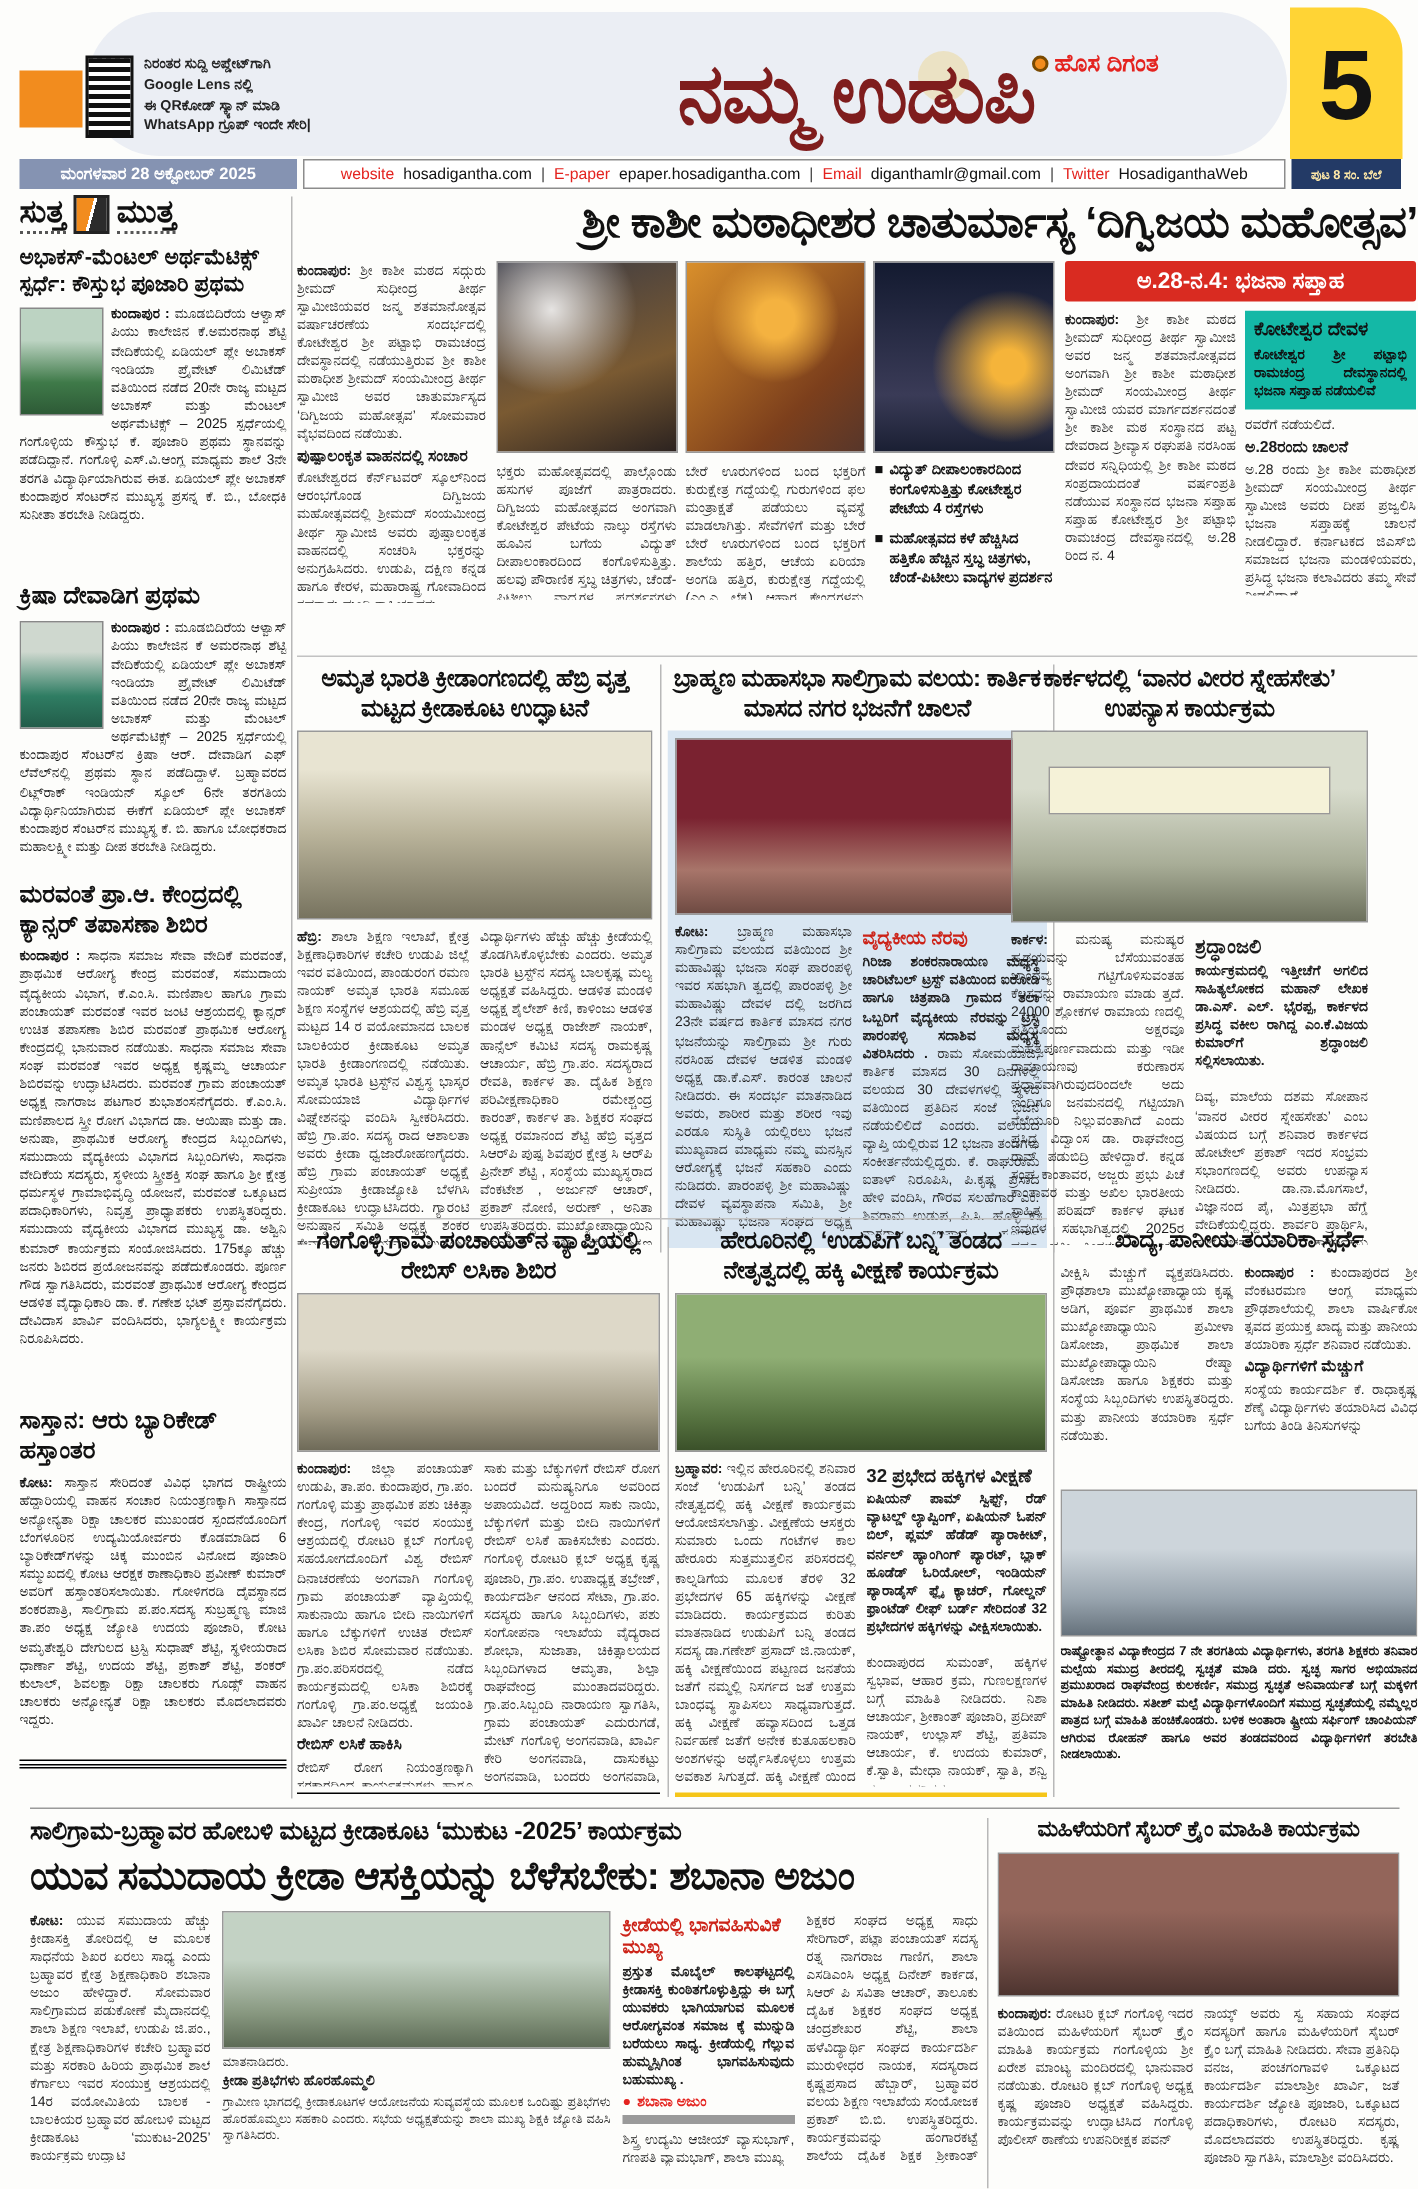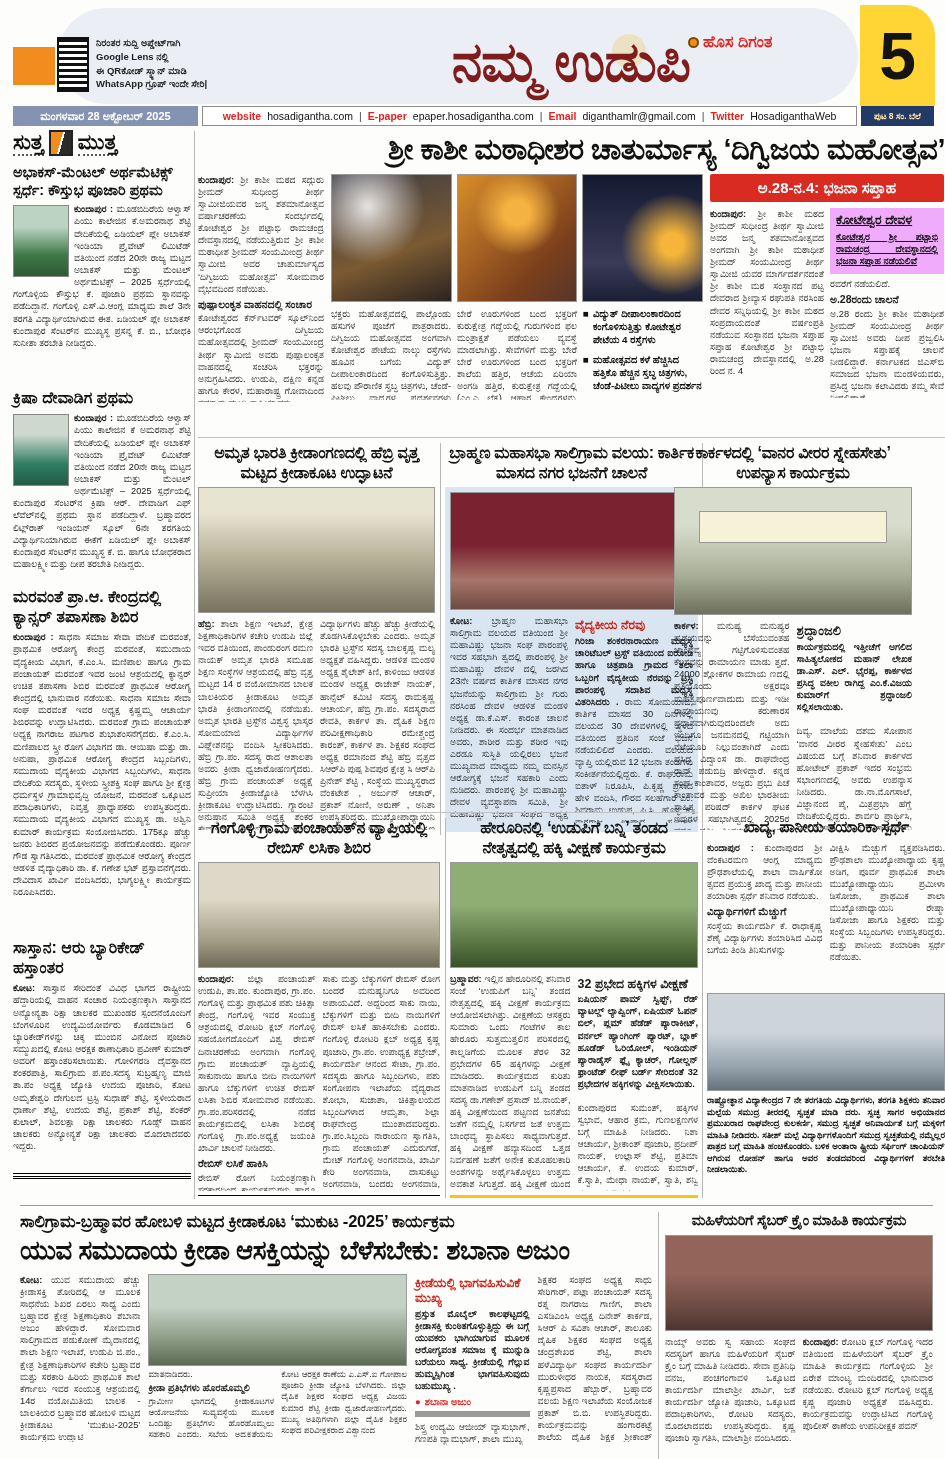--- a/index.html
+++ b/index.html
@@ -27,21 +27,21 @@
   .mast-dot { left:612px; top:34px; width:34px; height:34px; border-radius:50%; background:#ffcf3f; z-index:-1; }
   .brand-wrap { left:688px; top:33px; width:170px; }
   .brand-row { display:flex; align-items:center; gap:4px; }
   .brand-dot { width:11px; height:11px; border-radius:50%; background:#f28c1e; border:2px solid #7a4a00; }
   .brand { color:#e4231f; font-weight:800; font-size:16px; }
   .brand-sub { font-size:37px; font-weight:800; color:#0a0a0a; letter-spacing:-1px; }
   .pagenum-box { left:860px; top:5px; width:75px; height:101px; background:#ffd435; border-radius:0 30px 0 0; display:flex; align-items:center; justify-content:center; }
   .pagenum { font-size:66px; font-weight:800; color:#141414; }
   .date-box { left:13px; top:106px; width:185px; height:20px; background:#8593b2; color:#fff; font-size:11px; font-weight:bold; display:flex; align-items:center; justify-content:center; }
   .contact-bar { left:202px; top:106px; width:655px; height:20px; background:#fff; border:1px solid #8c8c8c; display:flex; align-items:center; justify-content:center; gap:6px; font-size:10.5px; }
-  .contact-bar .lab { color:#e4231f; font-weight:bold; }
+  .contact-bar .lab { color:#e4231f; font-weight:normal; }
   .contact-bar .sep { color:#444; }
   .issue-box { left:861px; top:106px; width:73px; height:20px; background:#233a66; color:#ffe9a8; font-size:8.5px; font-weight:bold; display:flex; align-items:center; justify-content:center; }
 
   
   .sidebar { left:13px; top:130px; width:178px; }
   .sm-logo { display:flex; align-items:center; gap:5px; margin-bottom:6px; }
   .sm-logo .t { font-size:21px; font-weight:800; border-bottom:2px dotted #555; }
   .book-icon { width:24px; height:26px; background:linear-gradient(105deg,#f28c1e 0 46%,#fff 46% 54%,#2b2b2b 54%); border:2px solid #222; }
   .sb-head { font-size:14.5px; font-weight:800; line-height:1.25; margin:7px 0 4px; }
   .sb-head.big { font-size:16px; }
@@ -64,21 +64,21 @@
   .p-seer { background:radial-gradient(circle at 50% 30%,#f4b240 12%,rgba(0,0,0,0) 40%),linear-gradient(135deg,#d98f2b,#7c3f1c 70%,#57362a); }
   .p-rama { background:radial-gradient(circle at 75% 55%,#f5b43a 10%,rgba(0,0,0,0) 45%),linear-gradient(180deg,#131a30,#3a3b57 70%,#1a1f33); }
   .ts-under { display:flex; gap:6px; margin-top:6px; height:92px; }
   .ts-under .ucol { flex:1; overflow:hidden; }
   .bullets { font-size:9.8px; font-weight:bold; line-height:1.32; }
   .bullets .bi { display:flex; gap:4px; margin-bottom:7px; }
   .bullets .mark { color:#111; }
   .ts-right { width:234px; }
   .redbox { background:#d92b21; color:#fff; font-size:15px; font-weight:800; text-align:center; padding:5px 2px; border-radius:2px; }
   .ts-right-row { display:flex; gap:6px; margin-top:6px; height:190px; }
-  .graybox { background:#f0abfc; padding:5px 6px 7px; margin-bottom:4px;text-decoration:underline; }
+  .graybox { background:#14b8a6; padding:5px 6px 7px; margin-bottom:4px; }
   .graybox .gt { font-size:12.5px; font-weight:800; margin-bottom:3px; }
   .graybox .gb { font-size:9.3px; font-weight:bold; line-height:1.3; text-align:justify; }
 
   
   .art-head { font-size:16px; font-weight:800; text-align:center; line-height:1.22; letter-spacing:-0.3px; }
   .art { overflow:hidden; }
   .p-sports { background:linear-gradient(180deg,#e8e4d2 0 20%,#b9b39a 55%,#77735f); }
   .p-bhajan { background:linear-gradient(180deg,#7a2230 0 45%,#a8756a 75%,#6e4a42); }
   .p-lecture { background:linear-gradient(180deg,#d8dccd 0 30%,#a8ad97 70%,#6c705c); }
   .banner-strip { position:absolute; left:10%; top:18%; width:80%; height:26%; background:#f5f2d8; border:1px solid #999; }
@@ -338,27 +338,27 @@
   </div>
   <div class="yellowbar" style="margin-top:4px;"></div>
 </div>
 
 <div class="vdiv" style="left:702px;top:818px;height:380px;"></div>
 
 <div class="abs art" style="left:707px;top:818px;width:238px;height:380px;">
   <div class="art-head" style="font-size:15.5px;">ಖಾದ್ಯ, ಪಾನೀಯ ತಯಾರಿಕಾ ಸ್ಪರ್ಧೆ</div>
   <div class="cols" style="margin-top:5px;height:148px;">
     <div class="col txt">
+      <span>ವೀಕ್ಷಿಸಿ ಮೆಚ್ಚುಗೆ ವ್ಯಕ್ತಪಡಿಸಿದರು. ಪ್ರೌಢಶಾಲಾ ಮುಖ್ಯೋಪಾಧ್ಯಾಯ ಕೃಷ್ಣ ಅಡಿಗ, ಪೂರ್ವ ಪ್ರಾಥಮಿಕ ಶಾಲಾ ಮುಖ್ಯೋಪಾಧ್ಯಾಯಿನಿ ಪ್ರಮೀಳಾ ಡಿಸೋಜಾ, ಪ್ರಾಥಮಿಕ ಶಾಲಾ ಮುಖ್ಯೋಪಾಧ್ಯಾಯಿನಿ ರೇಷ್ಮಾ ಡಿಸೋಜಾ ಹಾಗೂ ಶಿಕ್ಷಕರು ಮತ್ತು ಸಂಸ್ಥೆಯ ಸಿಬ್ಬಂದಿಗಳು ಉಪಸ್ಥಿತರಿದ್ದರು. ಮತ್ತು ಪಾನೀಯ ತಯಾರಿಕಾ ಸ್ಪರ್ಧೆ ನಡೆಯಿತು.</span>
+    </div>
+    <div class="col txt">
       <b class="dl">ಕುಂದಾಪುರ :</b>
       <span>ಕುಂದಾಪುರದ ಶ್ರೀ ವೆಂಕಟರಮಣ ಆಂಗ್ಲ ಮಾಧ್ಯಮ ಪ್ರೌಢಶಾಲೆಯಲ್ಲಿ ಶಾಲಾ ವಾರ್ಷಿಕೋ ತ್ಸವದ ಪ್ರಯುಕ್ತ ಖಾದ್ಯ ಮತ್ತು ಪಾನೀಯ ತಯಾರಿಕಾ ಸ್ಪರ್ಧೆ ಶನಿವಾರ ನಡೆಯಿತು.</span>
       <b class="subhead-bold">ವಿದ್ಯಾರ್ಥಿಗಳಿಗೆ ಮೆಚ್ಚುಗೆ</b>
       <span>ಸಂಸ್ಥೆಯ ಕಾರ್ಯದರ್ಶಿ ಕೆ. ರಾಧಾಕೃಷ್ಣ ಶೆಣೈ ವಿದ್ಯಾರ್ಥಿಗಳು ತಯಾರಿಸಿದ ವಿವಿಧ ಬಗೆಯ ತಿಂಡಿ ತಿನಿಸುಗಳನ್ನು</span>
-    </div>
-    <div class="col txt">
-      <span>ವೀಕ್ಷಿಸಿ ಮೆಚ್ಚುಗೆ ವ್ಯಕ್ತಪಡಿಸಿದರು. ಪ್ರೌಢಶಾಲಾ ಮುಖ್ಯೋಪಾಧ್ಯಾಯ ಕೃಷ್ಣ ಅಡಿಗ, ಪೂರ್ವ ಪ್ರಾಥಮಿಕ ಶಾಲಾ ಮುಖ್ಯೋಪಾಧ್ಯಾಯಿನಿ ಪ್ರಮೀಳಾ ಡಿಸೋಜಾ, ಪ್ರಾಥಮಿಕ ಶಾಲಾ ಮುಖ್ಯೋಪಾಧ್ಯಾಯಿನಿ ರೇಷ್ಮಾ ಡಿಸೋಜಾ ಹಾಗೂ ಶಿಕ್ಷಕರು ಮತ್ತು ಸಂಸ್ಥೆಯ ಸಿಬ್ಬಂದಿಗಳು ಉಪಸ್ಥಿತರಿದ್ದರು. ಮತ್ತು ಪಾನೀಯ ತಯಾರಿಕಾ ಸ್ಪರ್ಧೆ ನಡೆಯಿತು.</span>
     </div>
   </div>
   <div class="photo p-beach" style="height:98px;margin-top:3px;"></div>
   <div class="caption" style="height:108px;overflow:hidden;">ರಾಷ್ಟ್ರೋತ್ಥಾನ ವಿದ್ಯಾಕೇಂದ್ರದ 7 ನೇ ತರಗತಿಯ ವಿದ್ಯಾರ್ಥಿಗಳು, ತರಗತಿ ಶಿಕ್ಷಕರು ತನಿವಾರ ಮಲ್ಪೆಯ ಸಮುದ್ರ ತೀರದಲ್ಲಿ ಸ್ವಚ್ಛತೆ ಮಾಡಿ ದರು. ಸ್ವಚ್ಛ ಸಾಗರ ಅಭಿಯಾನದ ಪ್ರಮುಖರಾದ ರಾಘವೇಂದ್ರ ಕುಲಕರ್ಣಿ, ಸಮುದ್ರ ಸ್ವಚ್ಛತೆ ಅನಿವಾರ್ಯತೆ ಬಗ್ಗೆ ಮಕ್ಕಳಿಗೆ ಮಾಹಿತಿ ನೀಡಿದರು. ಸತೀಶ್ ಮಲ್ಪೆ ವಿದ್ಯಾರ್ಥಿಗಳೊಂದಿಗೆ ಸಮುದ್ರ ಸ್ವಚ್ಛತೆಯಲ್ಲಿ ನಮ್ಮೆಲ್ಲರ ಪಾತ್ರದ ಬಗ್ಗೆ ಮಾಹಿತಿ ಹಂಚಿಕೊಂಡರು. ಬಳಿಕ ಅಂತಾರಾ ಷ್ಟ್ರೀಯ ಸರ್ಫಿಂಗ್ ಚಾಂಪಿಯನ್ ಆಗಿರುವ ರೋಹನ್ ಹಾಗೂ ಅವರ ತಂಡದವರಿಂದ ವಿದ್ಯಾರ್ಥಿಗಳಿಗೆ ತರಬೇತಿ ನೀಡಲಾಯಿತು.</div>
 
 </div>
 
 <div class="abs" style="left:20px;top:1212px;width:632px;height:242px;overflow:hidden;">
   <div class="bt-kicker">ಸಾಲಿಗ್ರಾಮ-ಬ್ರಹ್ಮಾವರ ಹೋಬಳಿ ಮಟ್ಟದ ಕ್ರೀಡಾಕೂಟ ‘ಮುಕುಟ -2025’ ಕಾರ್ಯಕ್ರಮ</div>
   <div class="bt-head">ಯುವ ಸಮುದಾಯ ಕ್ರೀಡಾ ಆಸಕ್ತಿಯನ್ನು ಬೆಳೆಸಬೇಕು: ಶಬಾನಾ ಅಜುಂ</div>
@@ -368,23 +368,20 @@
       <span>ಯುವ ಸಮುದಾಯ ಹೆಚ್ಚು ಕ್ರೀಡಾಸಕ್ತಿ ತೋರಿದಲ್ಲಿ ಆ ಮೂಲಕ ಸಾಧನೆಯ ಶಿಖರ ಏರಲು ಸಾಧ್ಯ ಎಂದು ಬ್ರಹ್ಮಾವರ ಕ್ಷೇತ್ರ ಶಿಕ್ಷಣಾಧಿಕಾರಿ ಶಬಾನಾ ಅಜುಂ ಹೇಳಿದ್ದಾರೆ. ಸೋಮವಾರ ಸಾಲಿಗ್ರಾಮದ ಪಡುಕೋಣೆ ಮೈದಾನದಲ್ಲಿ ಶಾಲಾ ಶಿಕ್ಷಣ ಇಲಾಖೆ, ಉಡುಪಿ ಜಿ.ಪಂ., ಕ್ಷೇತ್ರ ಶಿಕ್ಷಣಾಧಿಕಾರಿಗಳ ಕಚೇರಿ ಬ್ರಹ್ಮಾವರ ಮತ್ತು ಸರಕಾರಿ ಹಿರಿಯ ಪ್ರಾಥಮಿಕ ಶಾಲೆ ಕೆರ್ಗಾಲು ಇವರ ಸಂಯುಕ್ತ ಆಶ್ರಯದಲ್ಲಿ 14ರ ವಯೋಮಿತಿಯ ಬಾಲಕ - ಬಾಲಕಿಯರ ಬ್ರಹ್ಮಾವರ ಹೋಬಳಿ ಮಟ್ಟದ ಕ್ರೀಡಾಕೂಟ ‘ಮುಕುಟ-2025’ ಕಾರ್ಯಕ್ರಮ ಉದ್ಘಾಟಿ</span>
     </div>
     <div style="width:262px;">
       <div class="photo p-mukuta" style="height:92px;"></div>
       <div class="cols" style="margin-top:3px;height:68px;">
         <div class="col txt" style="font-size:8.6px;">
           <span>ಮಾತನಾಡಿದರು.</span>
           <b class="subhead-bold" style="font-size:9.5px;margin:2px 0 1px;">ಕ್ರೀಡಾ ಪ್ರತಿಭೆಗಳು ಹೊರಹೊಮ್ಮಲಿ</b>
           <span>ಗ್ರಾಮೀಣ ಭಾಗದಲ್ಲಿ ಕ್ರೀಡಾಕೂಟಗಳ ಆಯೋಜನೆಯ ಸುವ್ಯವಸ್ಥೆಯ ಮೂಲಕ ಒಂದಿಷ್ಟು ಪ್ರತಿಭೆಗಳು ಹೊರಹೊಮ್ಮಲು ಸಹಕಾರಿ ಎಂದರು. ಸಭೆಯ ಅಧ್ಯಕ್ಷತೆಯನ್ನು ಶಾಲಾ ಮುಖ್ಯ ಶಿಕ್ಷಕಿ ಜ್ಯೋತಿ ವಹಿಸಿ ಸ್ವಾಗತಿಸಿದರು.</span>
         </div>
-        <div class="col txt" style="font-size:8.6px;">
-          <span>ಕೋಟ ಆರಕ್ಷಕ ಠಾಣೆಯ ಎ.ಎಸ್.ಐ ಗೋಪಾಲ ಪೂಜಾರಿ ಕ್ರೀಡಾ ಜ್ಯೋತಿ ಬೆಳಗಿದರು. ಜಿಲ್ಲಾ ದೈಹಿಕ ಶಿಕ್ಷಕರ ಸಂಘದ ಅಧ್ಯಕ್ಷ ವಿಜಯ ಕುಮಾರ ಶೆಟ್ಟಿ ಕ್ರೀಡಾ ಧ್ವಜಾರೋಹಣಗೈದರು. ಮುಖ್ಯ ಅತಿಥಿಗಳಾಗಿ ಜಿಲ್ಲಾ ದೈಹಿಕ ಶಿಕ್ಷಕರ ಸಂಘದ ಪರಿವೀಕ್ಷಕರಾದ ವಿಶ್ವಾನಂದ</span>
-        </div>
       </div>
     </div>
     <div style="width:116px;">
       <div class="subhead-red">ಕ್ರೀಡೆಯಲ್ಲಿ ಭಾಗವಹಿಸುವಿಕೆ ಮುಖ್ಯ</div>
       <b class="txt" style="font-weight:bold;display:block;">ಪ್ರಸ್ತುತ ಮೊಬೈಲ್ ಕಾಲಘಟ್ಟದಲ್ಲಿ ಕ್ರೀಡಾಸಕ್ತಿ ಕುಂಠಿತಗೊಳ್ಳುತ್ತಿದ್ದು ಈ ಬಗ್ಗೆ ಯುವಕರು ಭಾಗಿಯಾಗುವ ಮೂಲಕ ಆರೋಗ್ಯವಂತ ಸಮಾಜ ಕ್ಕೆ ಮುನ್ನುಡಿ ಬರೆಯಲು ಸಾಧ್ಯ. ಕ್ರೀಡೆಯಲ್ಲಿ ಗೆಲ್ಲುವ ಹುಮ್ಮಸ್ಸಿಗಿಂತ ಭಾಗವಹಿಸುವುದು ಬಹುಮುಖ್ಯ .</b>
       <div class="redcol-bullet">
         <span>●</span>
         <span>ಶಬಾನಾ ಅಜುಂ</span>
       </div>
       <div class="graybar"></div>
@@ -396,22 +393,22 @@
   </div>
 </div>
 
 <div class="vdiv" style="left:658px;top:1212px;height:247px;"></div>
 
 <div class="abs" style="left:665px;top:1212px;width:268px;height:247px;overflow:hidden;">
   <div class="art-head" style="font-size:14.5px;">ಮಹಿಳೆಯರಿಗೆ ಸೈಬರ್ ಕ್ರೈಂ ಮಾಹಿತಿ ಕಾರ್ಯಕ್ರಮ</div>
   <div class="photo p-cyber" style="height:96px;margin-top:5px;"></div>
   <div class="cols" style="margin-top:5px;height:118px;">
     <div class="col txt">
-      <span>ನಾಯ್ಕ್ ಅವರು ಸ್ವ ಸಹಾಯ ಸಂಘದ ಸದಸ್ಯರಿಗೆ ಹಾಗೂ ಮಹಿಳೆಯರಿಗೆ ಸೈಬರ್ ಕ್ರೈಂ ಬಗ್ಗೆ ಮಾಹಿತಿ ನೀಡಿದರು. ಸೇವಾ ಪ್ರತಿನಿಧಿ ವನಜ, ಪಂಚಗಂಗಾವಳಿ ಒಕ್ಕೂಟದ ಕಾರ್ಯದರ್ಶಿ ಮಾಲಾಶ್ರೀ ಖಾರ್ವಿ, ಜತೆ ಕಾರ್ಯದರ್ಶಿ ಜ್ಯೋತಿ ಪೂಜಾರಿ, ಒಕ್ಕೂಟದ ಪದಾಧಿಕಾರಿಗಳು, ರೋಟರಿ ಸದಸ್ಯರು, ಮೊದಲಾದವರು ಉಪಸ್ಥಿತರಿದ್ದರು. ಕೃಷ್ಣ ಪೂಜಾರಿ ಸ್ವಾಗತಿಸಿ, ಮಾಲಾಶ್ರೀ ವಂದಿಸಿದರು.</span>
-    </div>
-    <div class="col txt">
       <b class="dl">ಕುಂದಾಪುರ:</b>
       <span>ರೋಟರಿ ಕ್ಲಬ್ ಗಂಗೊಳ್ಳಿ ಇದರ ವತಿಯಿಂದ ಮಹಿಳೆಯರಿಗೆ ಸೈಬರ್ ಕ್ರೈಂ ಮಾಹಿತಿ ಕಾರ್ಯಕ್ರಮ ಗಂಗೊಳ್ಳಿಯ ಶ್ರೀ ಏರೇಶ ಮಾಂಟ್ಯ ಮಂದಿರದಲ್ಲಿ ಭಾನುವಾರ ನಡೆಯಿತು. ರೋಟರಿ ಕ್ಲಬ್ ಗಂಗೊಳ್ಳಿ ಅಧ್ಯಕ್ಷ ಕೃಷ್ಣ ಪೂಜಾರಿ ಅಧ್ಯಕ್ಷತೆ ವಹಿಸಿದ್ದರು. ಕಾರ್ಯಕ್ರಮವನ್ನು ಉದ್ಘಾಟಿಸಿದ ಗಂಗೊಳ್ಳಿ ಪೊಲೀಸ್ ಠಾಣೆಯ ಉಪನಿರೀಕ್ಷಕ ಪವನ್</span>
     </div>
+    <div class="col txt">
+      <span>ನಾಯ್ಕ್ ಅವರು ಸ್ವ ಸಹಾಯ ಸಂಘದ ಸದಸ್ಯರಿಗೆ ಹಾಗೂ ಮಹಿಳೆಯರಿಗೆ ಸೈಬರ್ ಕ್ರೈಂ ಬಗ್ಗೆ ಮಾಹಿತಿ ನೀಡಿದರು. ಸೇವಾ ಪ್ರತಿನಿಧಿ ವನಜ, ಪಂಚಗಂಗಾವಳಿ ಒಕ್ಕೂಟದ ಕಾರ್ಯದರ್ಶಿ ಮಾಲಾಶ್ರೀ ಖಾರ್ವಿ, ಜತೆ ಕಾರ್ಯದರ್ಶಿ ಜ್ಯೋತಿ ಪೂಜಾರಿ, ಒಕ್ಕೂಟದ ಪದಾಧಿಕಾರಿಗಳು, ರೋಟರಿ ಸದಸ್ಯರು, ಮೊದಲಾದವರು ಉಪಸ್ಥಿತರಿದ್ದರು. ಕೃಷ್ಣ ಪೂಜಾರಿ ಸ್ವಾಗತಿಸಿ, ಮಾಲಾಶ್ರೀ ವಂದಿಸಿದರು.</span>
+    </div>
   </div>
 </div>
 
 <div class="hdiv" style="left:20px;top:1205px;width:913px;background:#9a9a9a;"></div>
 
 </body></html>

